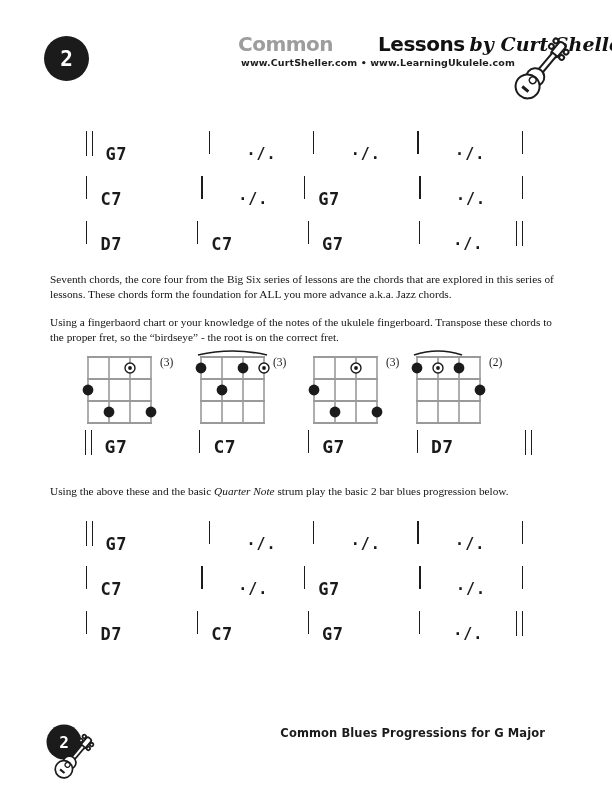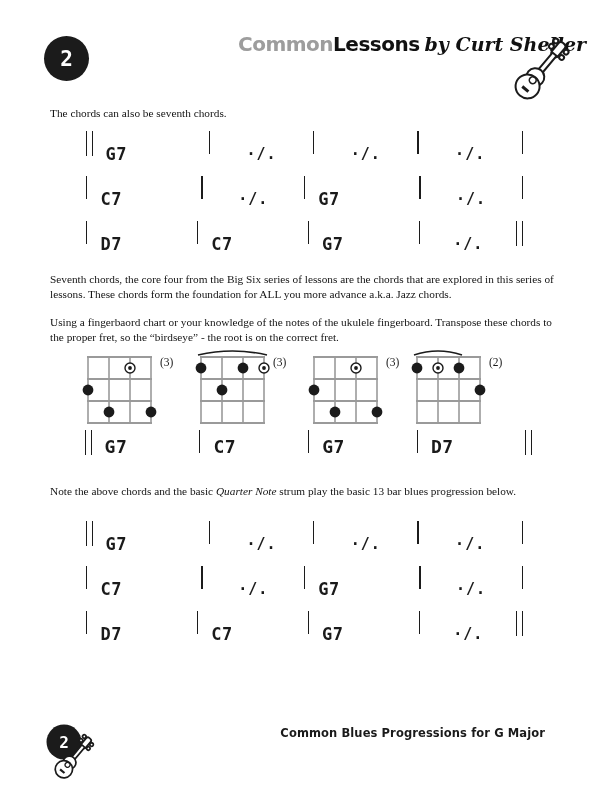--- a/index.html
+++ b/index.html
@@ -11,21 +11,21 @@
   
   .page-badge {
     position:absolute; left:44px; top:36px; width:45px; height:45px;
     border-radius:50%; background:#1b1b1b; color:#fff;
     display:flex; align-items:center; justify-content:center;
     font-family:"DejaVu Sans Mono", monospace; font-weight:bold; font-size:21px;
   }
   .brand-wrap { position:absolute; left:238px; top:33px; width:280px; text-align:center; }
   .brand-line { white-space:nowrap; font-size:20px; line-height:1.1; }
   .brand-light { color:#9d9d9d; font-family:"DejaVu Sans", sans-serif; font-weight:bold; letter-spacing:-0.5px; }
-  .brand-bold  { color:#111;    font-family:"DejaVu Sans", sans-serif; font-weight:bold; letter-spacing:-0.5px; }
+  .brand-bold  { color:#111;    font-family:"DejaVu Sans", sans-serif; font-weight:bold; letter-spacing:-0.5px;margin-left:45px; }
   .brand-script{ color:#111;    font-family:"DejaVu Serif", serif; font-style:italic; font-weight:bold; font-size:19px; }
   .brand-tagline {
     margin-top:2px; font-family:"DejaVu Sans", sans-serif; font-weight:bold;
     font-size:9.5px; color:#1c1c1c; letter-spacing:0.1px; white-space:nowrap;
   }
   .uke-top { position:absolute; left:503px; top:26px; }
   
   .para { position:absolute; left:50px; width:512px; font-size:11.3px; line-height:1.34; color:#131313; }
   .para .ital { font-style:italic;text-align:right; }
   
@@ -58,38 +58,38 @@
 
   <div class="page-badge">
     <span>2</span>
   </div>
 
   <div class="brand-wrap">
     <div class="brand-line">
       <span class="brand-light">Common</span><span class="brand-bold">Lessons</span>
       <span class="brand-script">by Curt Sheller</span>
     </div>
+    <div class="brand-tagline">www.CurtSheller.com • www.LearningUkulele.com</div>
   </div>
 
   <svg class="uke-top" width="76" height="78" viewBox="0 0 76 78">
     <g transform="translate(40,42) rotate(40)" stroke="#1b1b1b" stroke-width="2" fill="#fff">
       <rect x="-4" y="-32" width="8" height="16" rx="3"></rect>
       <circle cx="-7.5" cy="-29" r="2.4"></circle>
       <circle cx="-7.5" cy="-22" r="2.4"></circle>
       <circle cx="7.5" cy="-27" r="2.4"></circle>
       <circle cx="7.5" cy="-20" r="2.4"></circle>
       <rect x="-2.6" y="-18" width="5.2" height="22"></rect>
       <circle cx="0" cy="12" r="9"></circle>
       <circle cx="0" cy="24" r="12"></circle>
       <circle cx="0" cy="16" r="3.4" fill="none" stroke-width="1.6"></circle>
       <rect x="-4" y="26" width="8" height="3" fill="#1b1b1b" stroke="none"></rect>
     </g>
   </svg>
 
-  <div class="para" style="top:106px">The chords can also be seventh chords.</div>
 
   <div class="chart" style="top:131px">
       <div class="chart-row">
         <span class="bar double"></span>
         <div class="measure chord">G7</div>
         <span class="bar"></span>
         <div class="measure simile">·/.</div>
         <span class="bar"></span>
         <div class="measure simile">·/.</div>
         <span class="bar"></span>
@@ -205,21 +205,21 @@
         <span class="bar"></span>
         <div class="measure chord">C7</div>
         <span class="bar"></span>
         <div class="measure chord">G7</div>
         <span class="bar"></span>
         <div class="measure chord">D7</div>
         <span class="bar double"></span>
       </div>
     </div>
 
-  <div class="para" style="top:484px"><span>Note the above chords and the basic </span><span class="ital">Quarter Note</span><span> strum play the basic 13 bar blues progression below.</span></div>
+  <div class="para" style="top:484px"><span>Using the above these and the basic </span><span class="ital">Quarter Note</span><span> strum play the basic 2 bar blues progression below.</span></div>
 
   <div class="chart" style="top:521px">
       <div class="chart-row">
         <span class="bar double"></span>
         <div class="measure chord">G7</div>
         <span class="bar"></span>
         <div class="measure simile">·/.</div>
         <span class="bar"></span>
         <div class="measure simile">·/.</div>
         <span class="bar"></span>

